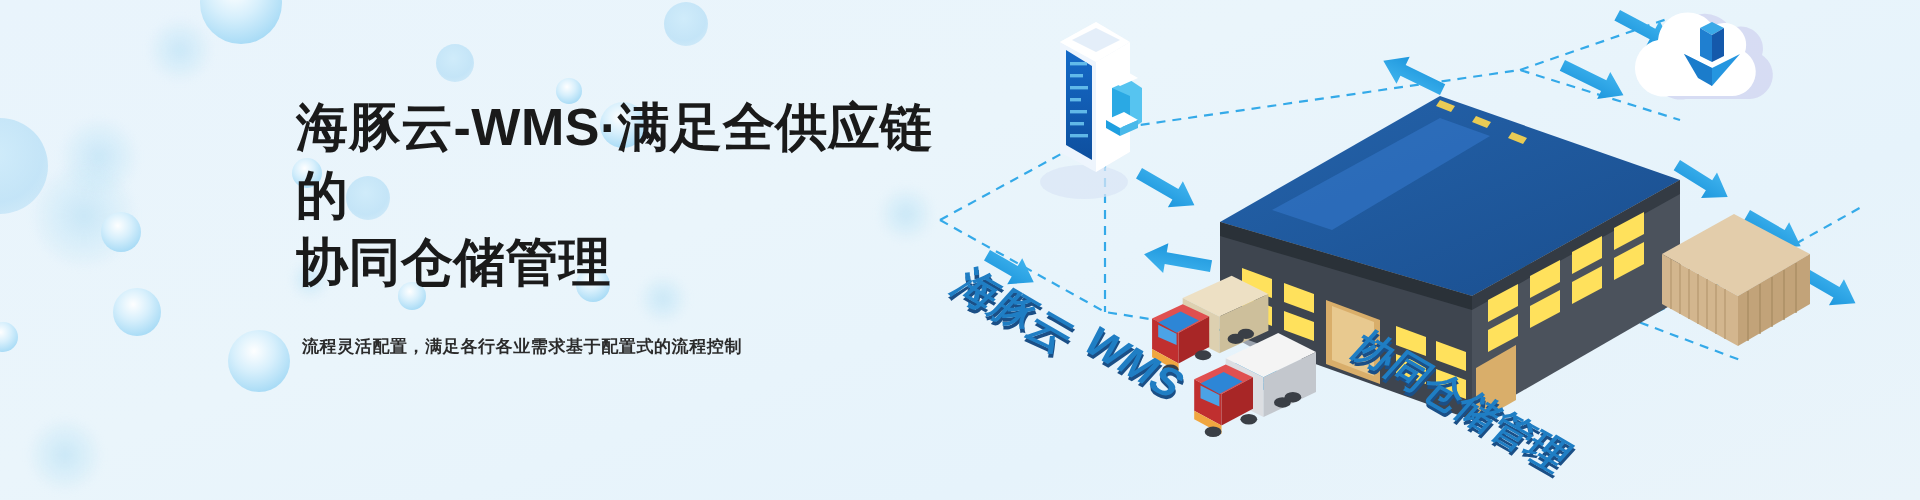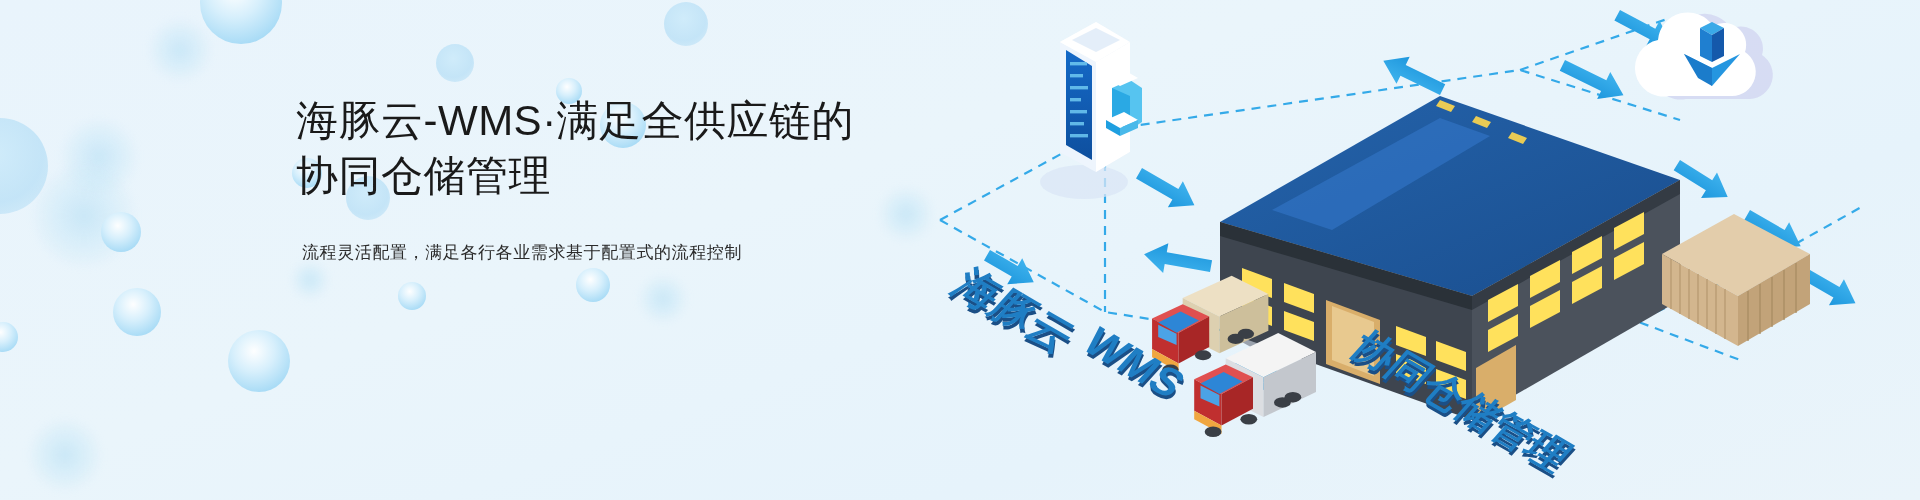--- a/index.html
+++ b/index.html
@@ -32,26 +32,26 @@
   .bub.flat{
     background:radial-gradient(circle at 45% 38%,
        rgba(203,234,250,.85) 0%,
        rgba(176,220,245,.65) 60%,
        rgba(176,220,245,.30) 100%);
   }
 
   
   .copy{position:absolute;left:296px;top:94px;width:660px;}
   .headline{
-    font-size:42px;line-height:1.30;color:#1a1a1a;font-weight:400;
+    font-size:52px;line-height:1.30;color:#1a1a1a;font-weight:700;
     letter-spacing:.5px;white-space:pre-line;
   }
   .subtitle{
     margin-top:36px;margin-left:6px;
-    font-size:17px;color:#2b2b2b;letter-spacing:.6px;line-height:1.6;
+    font-size:17px;color:#2b2b2b;letter-spacing:.6px;line-height:1.6;font-weight:bold;
   }
 
   
   .art{position:absolute;left:880px;top:0;width:1040px;height:500px;}
   .art svg{display:block;}
 </style>
 </head>
 <body>
 
 <div class="banner">

